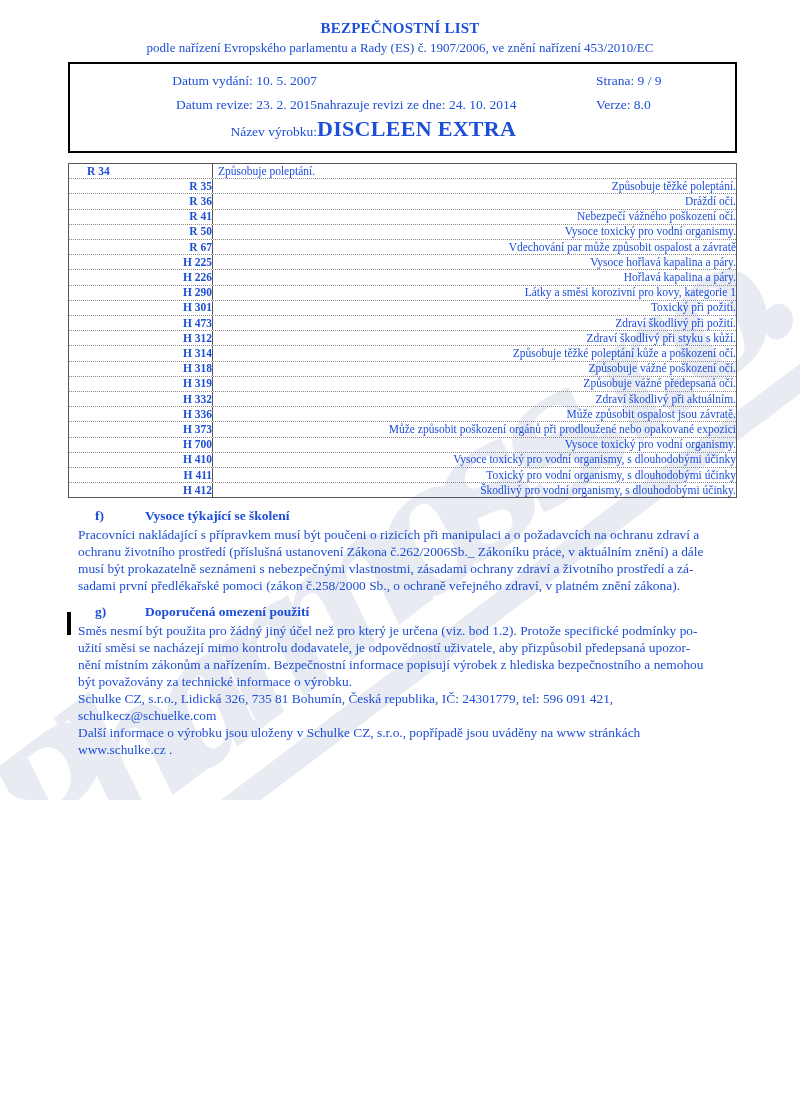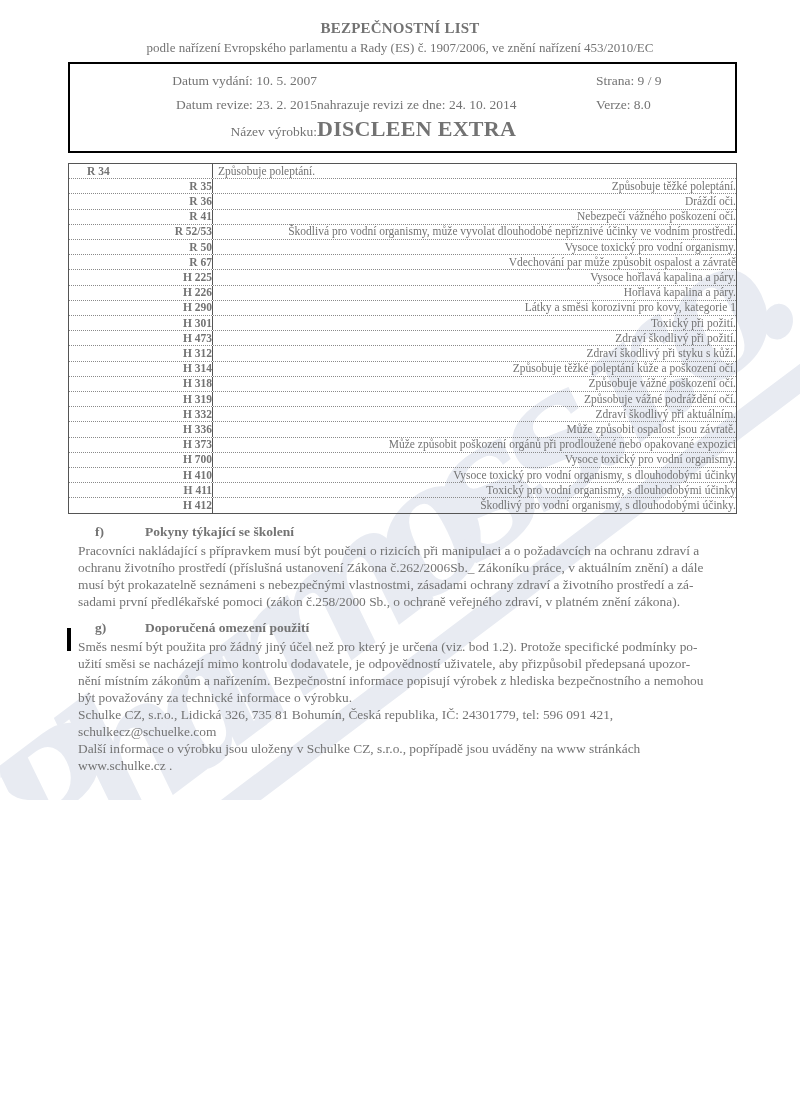--- a/index.html
+++ b/index.html
@@ -2,21 +2,21 @@
 <html><head>
 <meta charset="utf-8">
 <style>
   html,body { margin:0; padding:0; background:#ffffff; }
   .page {
     position:relative;
     width:800px; height:800px;
     background:#ffffff;
     overflow:hidden;
     font-family:"Liberation Serif", serif;
-    color:#737373;
+    color:#1d4ed8;
     border-radius:28px;
   }
   
   .watermark {
     position:absolute; inset:0;
     z-index:0;
     pointer-events:none;
   }
   
   .content { position:relative; z-index:1; }
@@ -140,24 +140,20 @@
           </div>
           <div class="trow">
             <div class="tcell code">R 36</div>
             <div class="tcell desc">Dráždí oči.</div>
           </div>
           <div class="trow">
             <div class="tcell code">R 41</div>
             <div class="tcell desc">Nebezpečí vážného poškození očí.</div>
           </div>
           <div class="trow">
-            <div class="tcell code">R 52/53</div>
-            <div class="tcell desc">Škodlivá pro vodní organismy, může vyvolat dlouhodobé nepříznivé účinky ve vodním prostředí.</div>
-          </div>
-          <div class="trow">
             <div class="tcell code">R 50</div>
             <div class="tcell desc">Vysoce toxický pro vodní organismy.</div>
           </div>
           <div class="trow">
             <div class="tcell code">R 67</div>
             <div class="tcell desc">Vdechování par může způsobit ospalost a závratě</div>
           </div>
           <div class="trow">
             <div class="tcell code">H 225</div>
             <div class="tcell desc">Vysoce hořlavá kapalina a páry.</div>
@@ -185,21 +181,21 @@
           <div class="trow">
             <div class="tcell code">H 314</div>
             <div class="tcell desc">Způsobuje těžké poleptání kůže a poškození očí.</div>
           </div>
           <div class="trow">
             <div class="tcell code">H 318</div>
             <div class="tcell desc">Způsobuje vážné poškození očí.</div>
           </div>
           <div class="trow">
             <div class="tcell code">H 319</div>
-            <div class="tcell desc">Způsobuje vážné podráždění očí.</div>
+            <div class="tcell desc">Způsobuje vážné předepsaná očí.</div>
           </div>
           <div class="trow">
             <div class="tcell code">H 332</div>
             <div class="tcell desc">Zdraví škodlivý při aktuálním.</div>
           </div>
           <div class="trow">
             <div class="tcell code">H 336</div>
             <div class="tcell desc">Může způsobit ospalost jsou závratě.</div>
           </div>
           <div class="trow">
@@ -220,21 +216,21 @@
           </div>
           <div class="trow">
             <div class="tcell code">H 412</div>
             <div class="tcell desc">Škodlivý pro vodní organismy, s dlouhodobými účinky.</div>
           </div>
         </div>
     </div>
 
     <div class="section">
       <div class="sec-head">
-        <span class="sec-id">f)</span><span>Pokyny týkající se školení</span>
+        <span class="sec-id">f)</span><span>Vysoce týkající se školení</span>
       </div>
       <div class="para">Pracovníci nakládající s přípravkem musí být poučeni o rizicích při manipulaci a o požadavcích na ochranu zdraví a
 ochranu životního prostředí (příslušná ustanovení Zákona č.262/2006Sb._ Zákoníku práce, v aktuálním znění) a dále
 musí být prokazatelně seznámeni s nebezpečnými vlastnostmi, zásadami ochrany zdraví a životního prostředí a zá-
 sadami první předlékařské pomoci (zákon č.258/2000 Sb., o ochraně veřejného zdraví, v platném znění zákona).</div>
     </div>
 
     <div class="section">
       <div class="change-bar"></div>
       <div class="sec-head">

